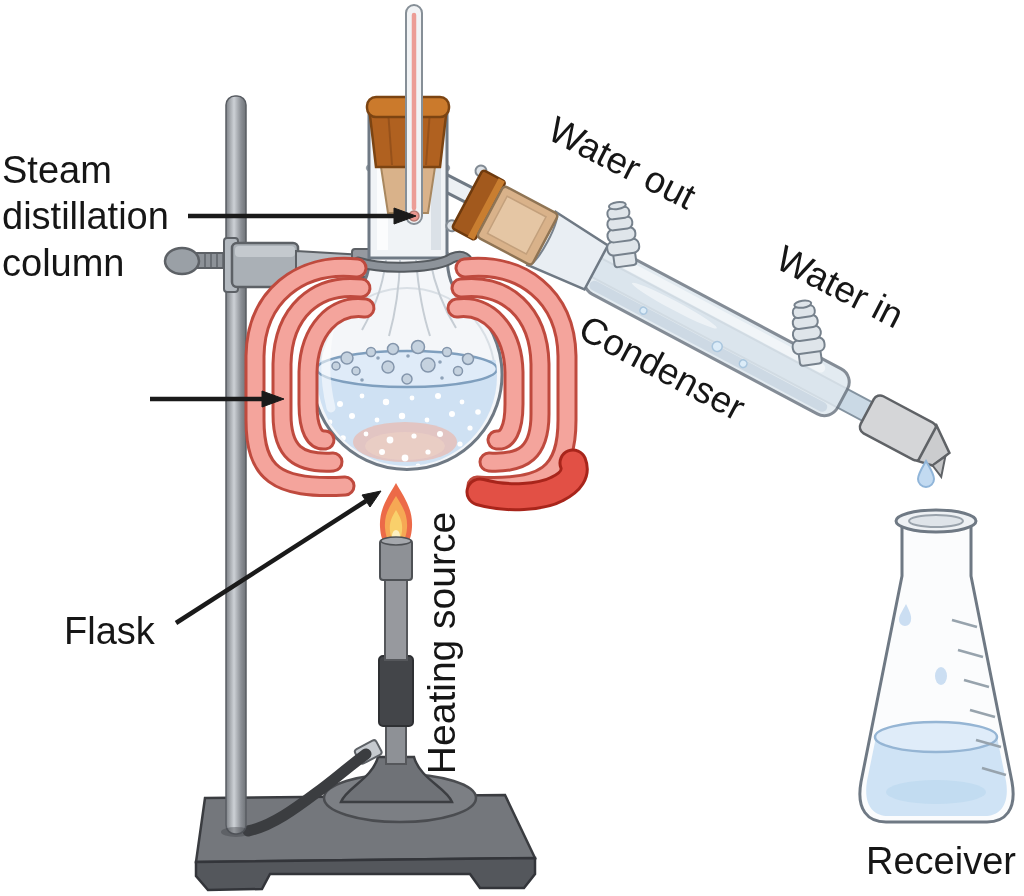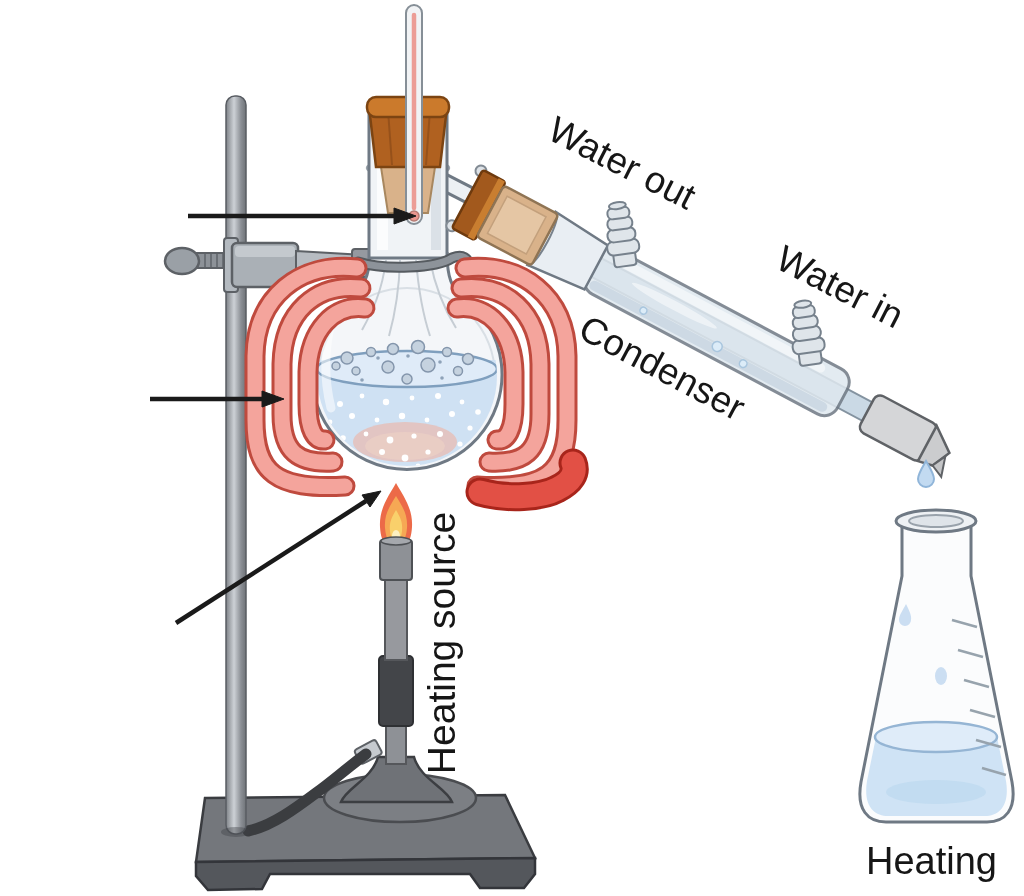--- a/index.html
+++ b/index.html
@@ -272,19 +272,23 @@
       <line x1="150" y1="399" x2="262" y2="399" stroke-width="4.5"></line>
       <polygon points="262,391 284,399 262,407" stroke-width="1"></polygon>
     </g>
     <g>
       <line x1="176" y1="623" x2="366" y2="501" stroke-width="4.5"></line>
       <polygon points="381,491 370,507 362,495" stroke-width="1"></polygon>
     </g>
   </g>
 </svg>
 
+<div class="label" style="left:2px; top:147px;">Steam
+distillation
+column</div>
+<div class="label" style="left:64px; top:608px;">Flask</div>
 <div class="label rot" style="left:442px; top:643px; font-size:39px; transform:translate(-50%,-50%) rotate(-90deg);">Heating source</div>
 <div class="label rot" style="left:622px; top:163px; font-size:37px; transform:translate(-50%,-50%) rotate(27deg);">Water out</div>
 <div class="label rot" style="left:840px; top:287px; font-size:37px; transform:translate(-50%,-50%) rotate(27deg);">Water in</div>
 <div class="label rot" style="left:662px; top:368px; font-size:37px; transform:translate(-50%,-50%) rotate(28deg);">Condenser</div>
-<div class="label" style="left:866px; top:838px;">Heating</div>
+<div class="label" style="left:866px; top:838px;">Receiver</div>
 
 </div>
 
 </body></html>

